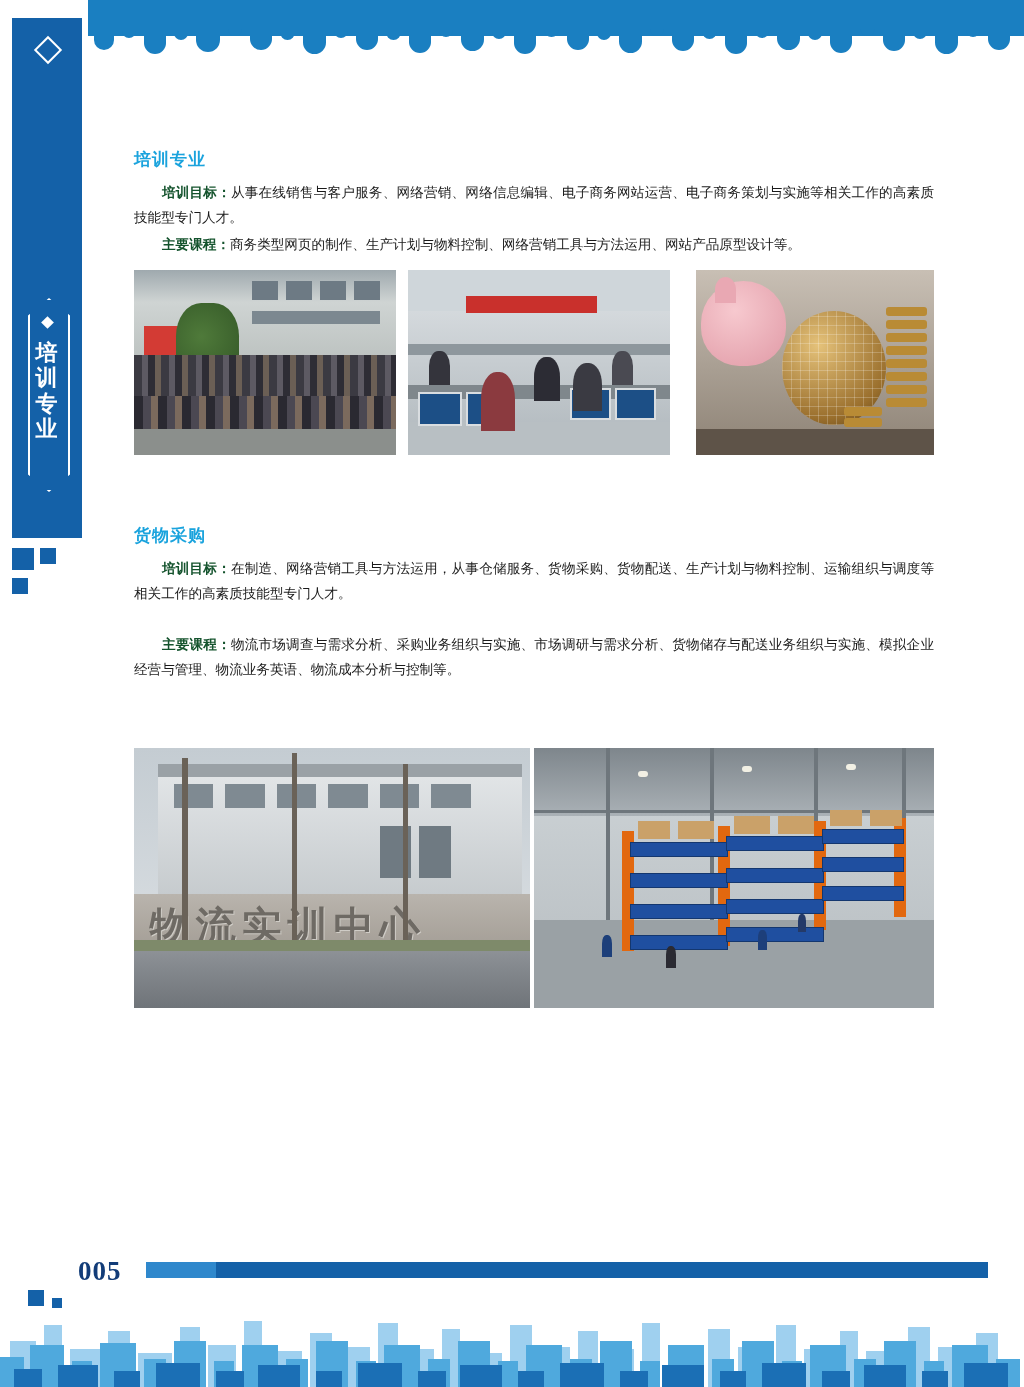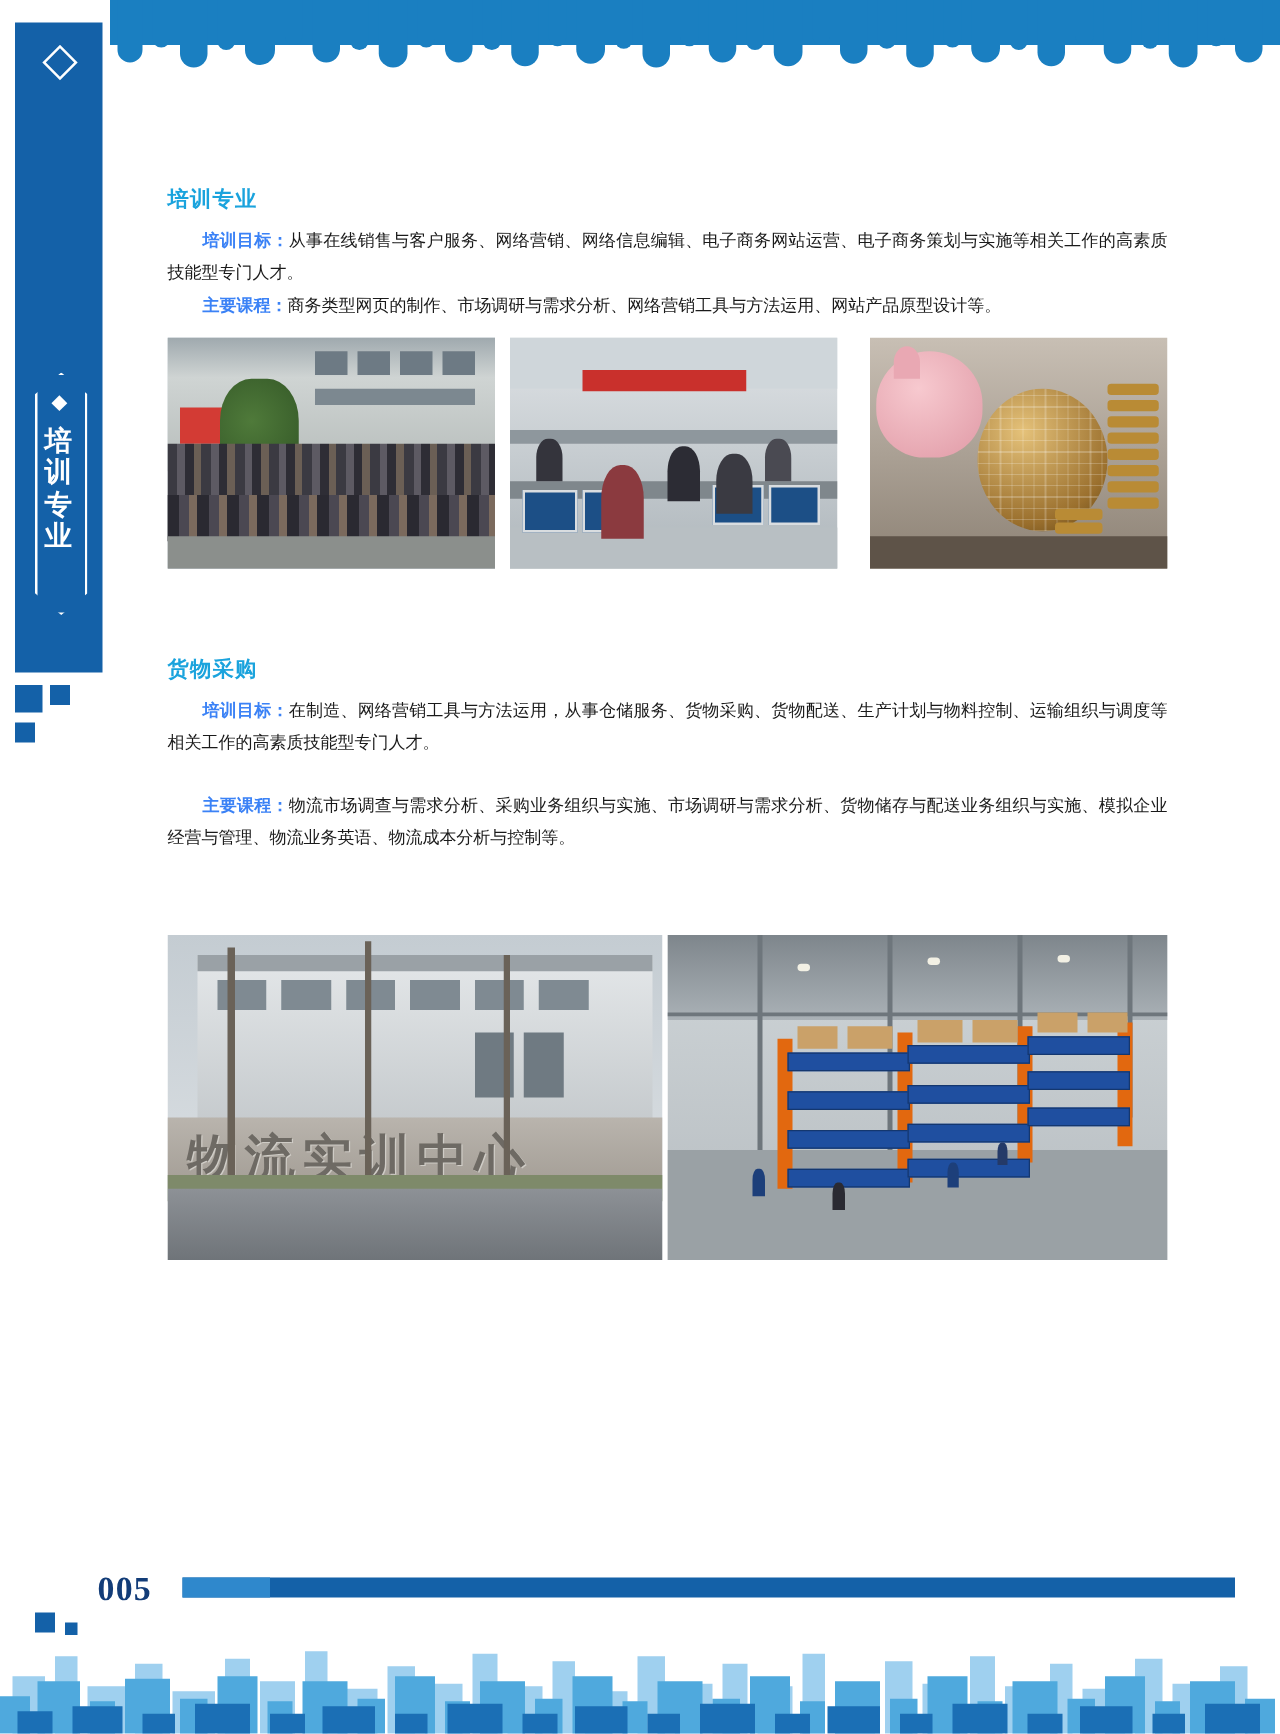--- a/index.html
+++ b/index.html
@@ -57,21 +57,21 @@
   .sec-title{
     color:#1aa3dd;font-size:17px;font-weight:bold;letter-spacing:1px;
   }
   .sec-title.ecom{position:absolute;left:134px;top:148px;}
   .sec-title.logi{position:absolute;left:134px;top:524px;}
 
   .para{
     position:absolute;color:#1a1a1a;font-size:13.6px;line-height:1.85;
     text-align:justify;
   }
-  .lbl{font-weight:bold;color:#3b82f6;}
+  .lbl{font-weight:bold;color:#14532d;}
 
   .p-ecom-goal{left:134px;top:180px;width:800px;text-indent:28px;}
   .p-ecom-course{left:134px;top:232px;width:800px;text-indent:28px;}
   .p-logi-goal{left:134px;top:556px;width:800px;text-indent:28px;}
   .p-logi-course{left:134px;top:632px;width:800px;text-indent:28px;}
 
   
   .photo{position:absolute;overflow:hidden;}
 
   .ph1{left:134px;top:270px;width:262px;height:185px;}
@@ -215,21 +215,21 @@
 <div class="sq sq2"></div>
 <div class="sq sq3"></div>
 
 <div class="sec-title ecom">培训专业</div>
 
 <div class="para p-ecom-goal">
   <span class="lbl">培训目标：</span><span>从事在线销售与客户服务、网络营销、网络信息编辑、电子商务网站运营、电子商务策划与实施等相关工作的高素质技能型专门人才。</span>
 </div>
 
 <div class="para p-ecom-course">
-  <span class="lbl">主要课程：</span><span>商务类型网页的制作、市场调研与需求分析、网络营销工具与方法运用、网站产品原型设计等。</span>
+  <span class="lbl">主要课程：</span><span>商务类型网页的制作、生产计划与物料控制、网络营销工具与方法运用、网站产品原型设计等。</span>
 </div>
 
 <div class="photo ph1">
   <div class="sky"></div>
   <div class="bld"></div>
   <div class="bldwin" style="left:45%;top:6%;width:10%;height:10%;"></div>
   <div class="bldwin" style="left:58%;top:6%;width:10%;height:10%;"></div>
   <div class="bldwin" style="left:71%;top:6%;width:10%;height:10%;"></div>
   <div class="bldwin" style="left:84%;top:6%;width:10%;height:10%;"></div>
   <div class="bldwin" style="left:45%;top:22%;width:49%;height:7%;background:#7c8890;"></div>

